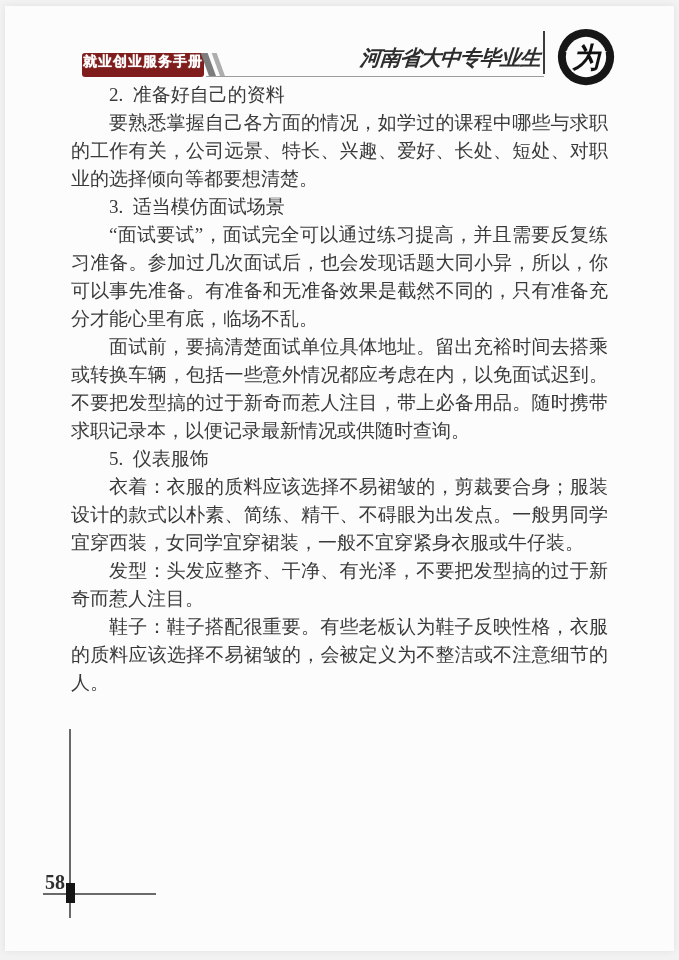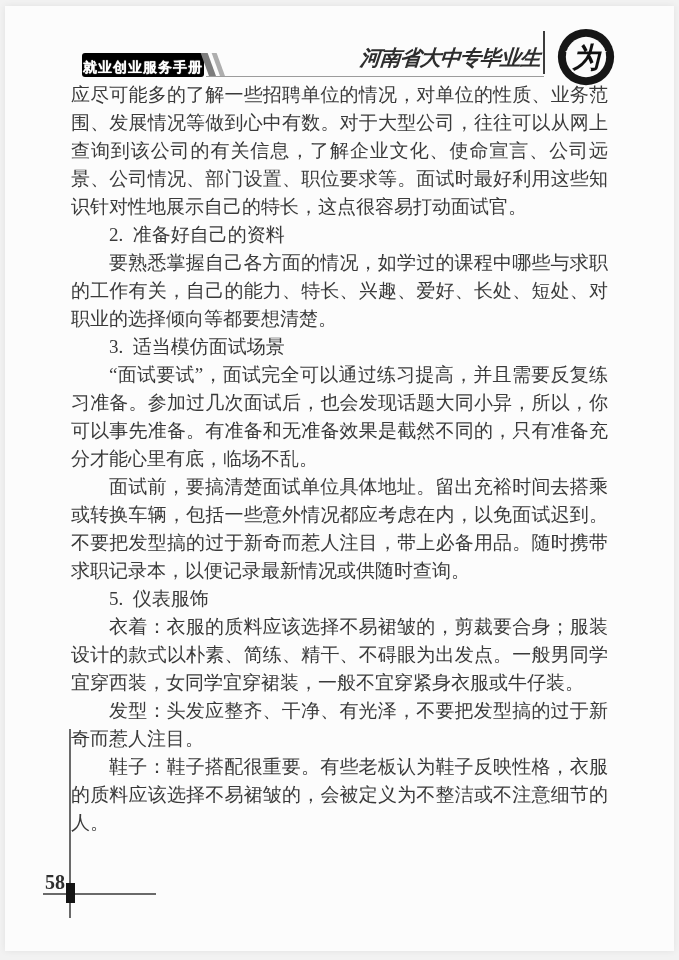--- a/index.html
+++ b/index.html
@@ -10,22 +10,22 @@
   }
   .screen{position:absolute;left:0;top:0;width:679px;height:960px;}
   .page-sheet{
     position:absolute;left:5px;top:6px;right:5px;bottom:9px;
     background:#fcfcfc;box-shadow:0 0 7px rgba(0,0,0,0.07);
   }
 
   
   .badge{
     position:absolute;left:82px;top:53px;width:122px;height:24px;
-    background:#000000;border-radius:3px;
-    display:flex;align-items:flex-end;justify-content:center;
+    background:#7f1d1d;border-radius:3px;
+    display:flex;align-items:flex-start;justify-content:center;
     font-family:"Liberation Sans","DejaVu Sans",sans-serif;
     font-size:14px;font-weight:bold;color:#ffffff;letter-spacing:1px;
     text-shadow:0 0 1px #fff;
   }
   .stripe{position:absolute;top:53px;height:24px;transform:skewX(20deg);}
   .stripe.s1{left:205px;width:7px;background:#7d7d7d;}
   .stripe.s2{left:216px;width:5px;background:#aeaeae;}
   .header-rule{
     position:absolute;left:206px;top:76px;width:338px;height:1px;background:#9c9c9c;
   }
@@ -75,23 +75,22 @@
   <div class="calligraphy">河南省大中专毕业生</div>
   <div class="header-divider"></div>
   <svg class="seal" viewBox="0 0 64 64" xmlns="http://www.w3.org/2000/svg">
     <circle cx="32" cy="32" r="30" fill="#161616"></circle>
     <path d="M 11,27 A 23.5,23.5 0 0 1 53,27" stroke="#e9e9e9" stroke-width="2.2" stroke-dasharray="1.6,2.6" fill="none"></path>
     <circle cx="32" cy="32" r="21.5" fill="#fbfbfb"></circle>
     <text x="32" y="43" font-size="30" text-anchor="middle" font-style="italic" font-weight="bold" fill="#101010">为</text>
   </svg>
 
   <div class="body-text">
-      <p class="para continuation">应尽可能多的了解一些招聘单位的情况，对单位的性质、业务范围、发展情况等做到心中有数。对于大型公司，往往可以从网上查询到该公司的有关信息，了解企业文化、使命宣言、公司远景、公司情况、部门设置、职位要求等。面试时最好利用这些知识针对性地展示自己的特长，这点很容易打动面试官。</p>
       <p class="para heading">2.  准备好自己的资料</p>
-      <p class="para body">要熟悉掌握自己各方面的情况，如学过的课程中哪些与求职的工作有关，自己的能力、特长、兴趣、爱好、长处、短处、对职业的选择倾向等都要想清楚。</p>
+      <p class="para body">要熟悉掌握自己各方面的情况，如学过的课程中哪些与求职的工作有关，公司远景、特长、兴趣、爱好、长处、短处、对职业的选择倾向等都要想清楚。</p>
       <p class="para heading">3.  适当模仿面试场景</p>
       <p class="para body">“面试要试”，面试完全可以通过练习提高，并且需要反复练习准备。参加过几次面试后，也会发现话题大同小异，所以，你可以事先准备。有准备和无准备效果是截然不同的，只有准备充分才能心里有底，临场不乱。</p>
       <p class="para body">面试前，要搞清楚面试单位具体地址。留出充裕时间去搭乘或转换车辆，包括一些意外情况都应考虑在内，以免面试迟到。不要把发型搞的过于新奇而惹人注目，带上必备用品。随时携带求职记录本，以便记录最新情况或供随时查询。</p>
       <p class="para heading">5.  仪表服饰</p>
       <p class="para body">衣着：衣服的质料应该选择不易裙皱的，剪裁要合身；服装设计的款式以朴素、简练、精干、不碍眼为出发点。一般男同学宜穿西装，女同学宜穿裙装，一般不宜穿紧身衣服或牛仔装。</p>
       <p class="para body">发型：头发应整齐、干净、有光泽，不要把发型搞的过于新奇而惹人注目。</p>
       <p class="para body">鞋子：鞋子搭配很重要。有些老板认为鞋子反映性格，衣服的质料应该选择不易裙皱的，会被定义为不整洁或不注意细节的人。</p>
     </div>
 
   <div class="footer-vline"></div>

